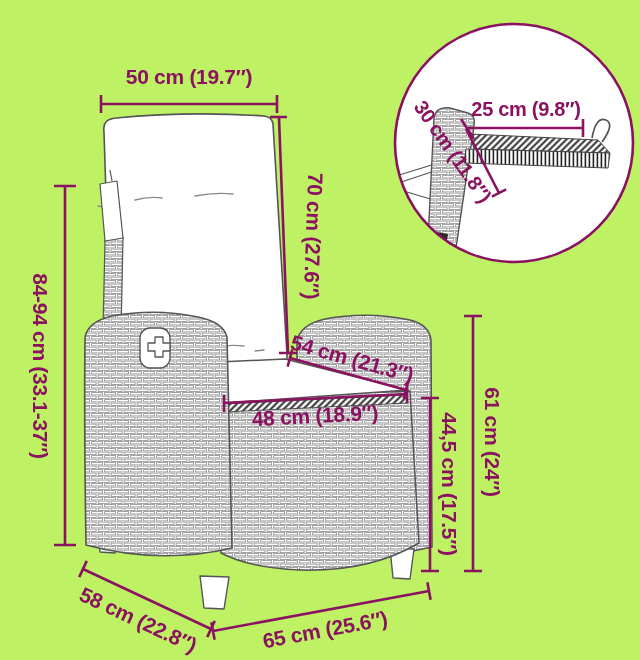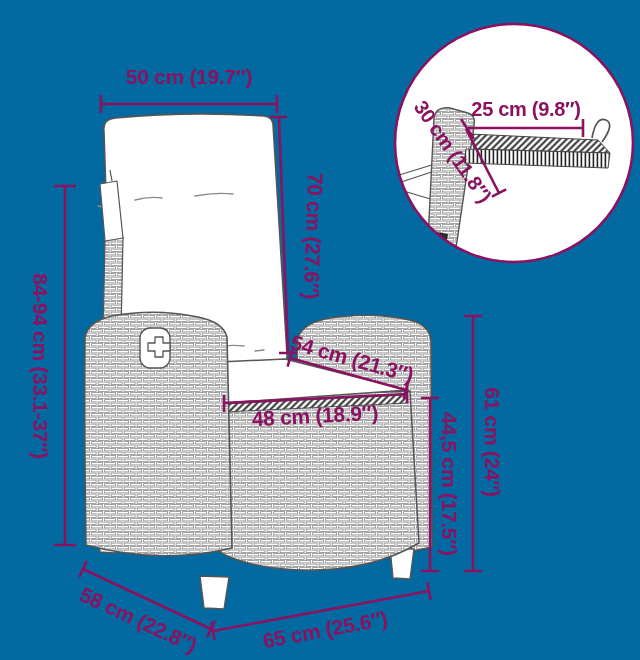--- a/index.html
+++ b/index.html
@@ -1,16 +1,16 @@
 <!DOCTYPE html>
 <html><head>
 <meta charset="utf-8">
 <style>
   html,body{margin:0;padding:0;background:#ffffff;}
-  .stage{width:640px;height:660px;position:relative;background:#0369a1;overflow:hidden;}
+  .stage{width:640px;height:660px;position:relative;background:#bef264;overflow:hidden;}
   svg{display:block;}
   text{font-family:"Liberation Sans","DejaVu Sans",sans-serif;font-weight:bold;letter-spacing:-0.3px;}
   .dim-t{font-size:21px;fill:#8A1260;}
   .dim-s{font-size:20px;fill:#8A1260;}
 </style>
 </head>
 <body>
 
 <div class="stage">
 <svg width="640" height="660" viewBox="0 0 640 660">

